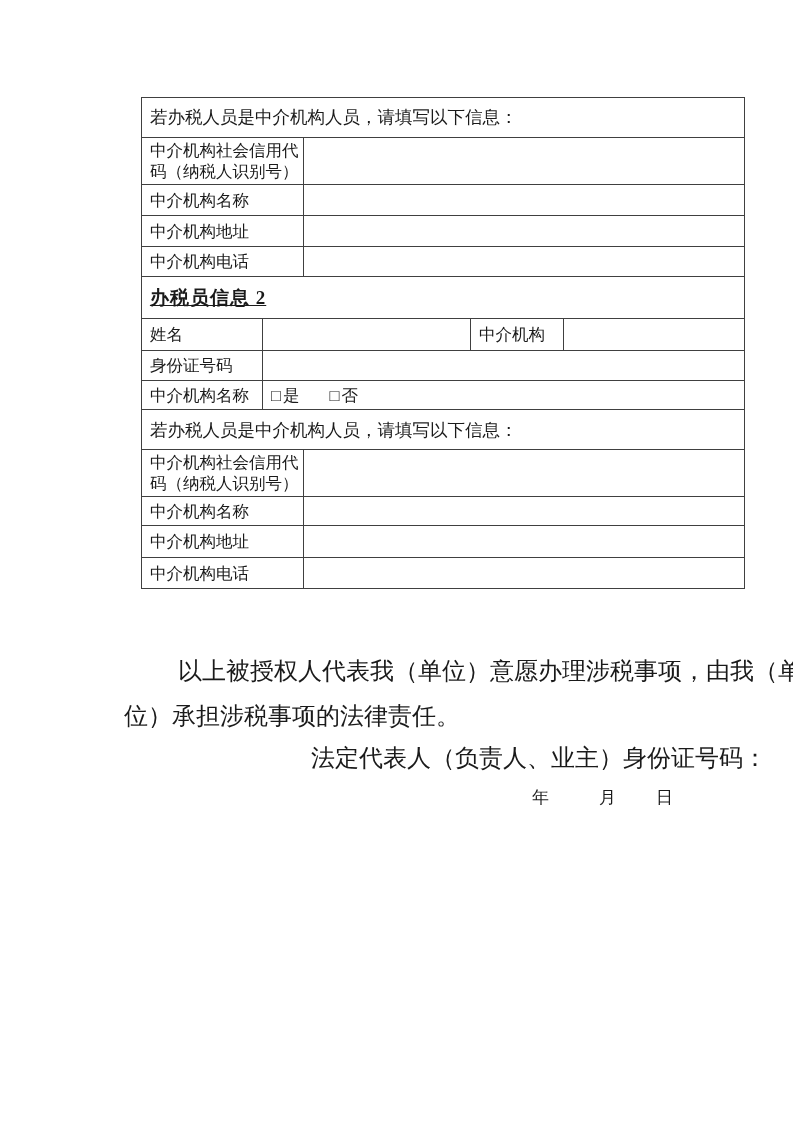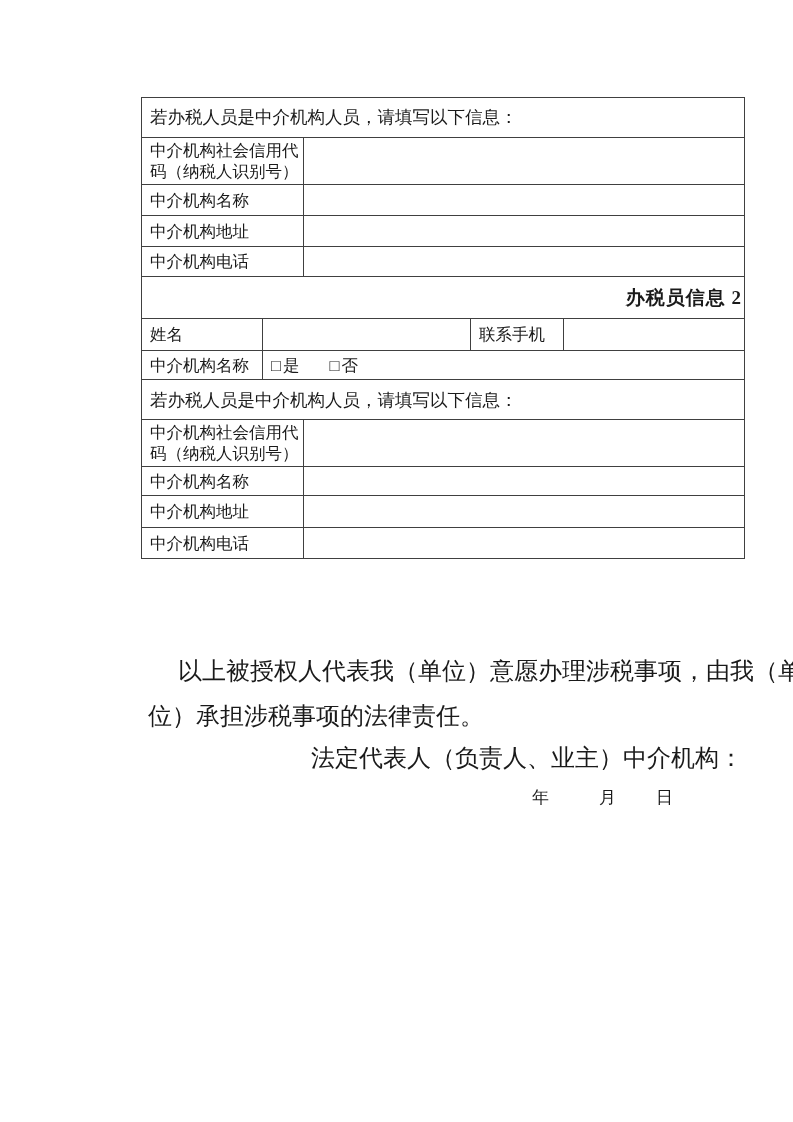--- a/index.html
+++ b/index.html
@@ -30,25 +30,26 @@
     border: 1px solid #404040;
     padding: 2px 2px 2px 8px;
     vertical-align: middle;
     line-height: 1.28;
     overflow: hidden;
   }
   td.intro-cell {
     font-size: 17.5px;
   }
   td.title-cell {
-    text-align: right;
+    text-align: left;
     font-weight: bold;
     font-size: 19px;
     padding: 2px;
     letter-spacing: 1px;
+    text-decoration: underline;
   }
   .opts {
     white-space: nowrap;
   }
   .opt { display: inline-block; }
   .opt + .opt { margin-left: 26px; }
   .opt .box { margin-right: 2px; }
   .closing-line {
     position: absolute;
     white-space: nowrap;
@@ -110,22 +111,26 @@
       <td colspan="3"></td>
     </tr>
 
     <tr style="height:42px">
       <td colspan="5" class="title-cell">办税员信息 2</td>
     </tr>
 
     <tr style="height:32px">
       <td>姓名</td>
       <td colspan="2"></td>
-      <td>联系手机</td>
+      <td>中介机构</td>
       <td></td>
+    </tr>
+    <tr style="height:30px">
+      <td>身份证号码</td>
+      <td colspan="4"></td>
     </tr>
     <tr style="height:29px">
       <td>中介机构名称</td>
       <td colspan="4" class="opts">
         <span class="opt"><span class="box">□</span><span>是</span></span>
         <span class="opt"><span class="box">□</span><span>否</span></span>
       </td>
     </tr>
 
     <tr style="height:40px">
@@ -144,22 +149,22 @@
       <td colspan="3"></td>
     </tr>
     <tr style="height:31px">
       <td colspan="2">中介机构电话</td>
       <td colspan="3"></td>
     </tr>
   </tbody>
     </table>
 
   <div class="closing-line" style="left:158px; top:657px;">以上被授权人代表我（单位）意愿办理涉税事项，由我（单</div>
-  <div class="closing-line" style="left:128px; top:702px;">位）承担涉税事项的法律责任。</div>
+  <div class="closing-line" style="left:104px; top:702px;">位）承担涉税事项的法律责任。</div>
 
-  <div class="closing-line" style="left:291px; top:744px;">法定代表人（负责人、业主）中介机构：</div>
+  <div class="closing-line" style="left:291px; top:744px;">法定代表人（负责人、业主）身份证号码：</div>
 
   <div class="dateline">
     <span class="y">年</span><span class="m">月</span><span class="d">日</span>
   </div>
 
   <div class="page-number">40</div>
 </div>
 
 </body></html>

